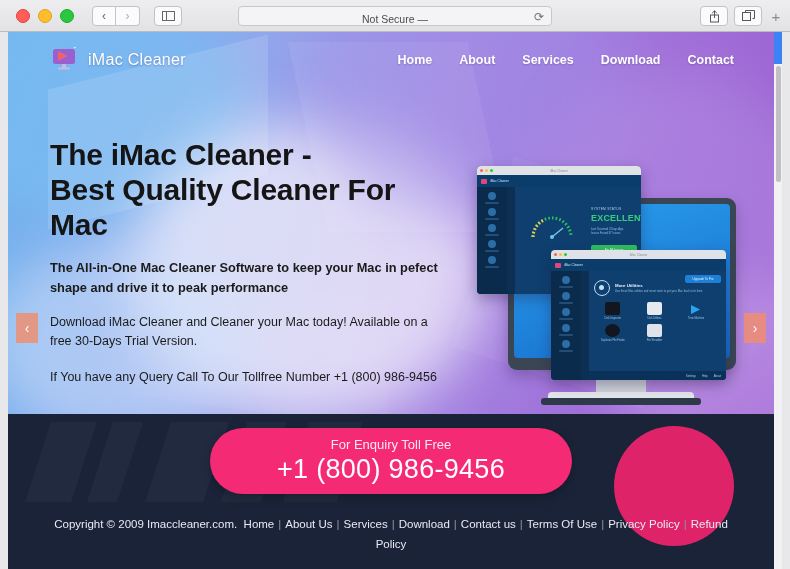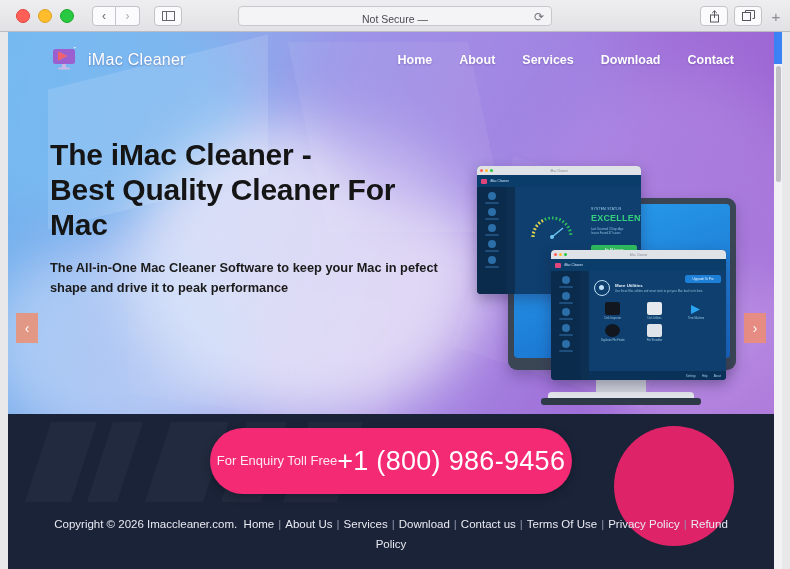--- a/index.html
+++ b/index.html
@@ -159,21 +159,21 @@
   .wm{position:absolute;background:rgba(255,255,255,.035);transform:skewX(-18deg);}
   .wm1{left:30px;top:8px;width:46px;height:80px;}
   .wm2{left:92px;top:8px;width:30px;height:80px;}
   .wm3{left:150px;top:8px;width:58px;height:80px;}
   .wm4{left:226px;top:8px;width:40px;height:80px;}
   .wm5{left:288px;top:8px;width:54px;height:80px;}
   .wm-circ{position:absolute;left:606px;top:12px;width:120px;height:120px;border-radius:50%;background:#f0246e;opacity:.92;}
 
   .cta{
     position:absolute;left:202px;top:14px;width:362px;height:66px;border-radius:36px;
-    background:#f52a74;display:flex;flex-direction:row;align-items:center;justify-content:center;
+    background:#f52a74;display:flex;flex-direction:column;align-items:center;justify-content:center;
     cursor:pointer;box-shadow:0 3px 10px rgba(0,0,0,.25);
   }
   .cta-top{font-size:13px;color:#ffe7f0;margin-bottom:2px;}
   .cta-num{font-size:27px;color:#fff;letter-spacing:.3px;}
 
   .foot-links{
     position:absolute;left:0;right:0;top:100px;text-align:center;
     font-size:11.5px;color:#e9eaf2;line-height:1.75;padding:0 34px;
   }
   .foot-links a{color:#e9eaf2;text-decoration:none;}
@@ -268,20 +268,22 @@
           </div>
         </div>
 
         <div class="hero-copy">
           <h1 class="h1">
             <span>The iMac Cleaner -</span><br>
             <span>Best Quality Cleaner For</span><br>
             <span>Mac</span>
           </h1>
           <p class="lead">The All-in-One Mac Cleaner Software to keep your Mac in pefect shape and drive it to peak performance</p>
+          <p class="p">Download iMac Cleaner and Cleaner your Mac today! Available on a free 30-Days Trial Version.</p>
+          <p class="p">If You have any Query Call To Our Tollfree Number +1 (800) 986-9456</p>
         </div>
 
         <div class="art">
           <div class="monitor-body">
             <div class="monitor-screen"></div>
           </div>
           <div class="stand-neck"></div>
           <div class="stand-base"></div>
           <div class="stand-foot"></div>
 
@@ -401,21 +403,21 @@
         <div class="wm wm4"></div>
         <div class="wm wm5"></div>
         <div class="wm-circ"></div>
 
         <div class="cta">
           <span class="cta-top">For Enquiry Toll Free</span>
           <span class="cta-num">+1 (800) 986-9456</span>
         </div>
 
         <div class="foot-links">
-          <span>Copyright © 2026 Imaccleaner.com.</span>&nbsp;
+          <span>Copyright © 2009 Imaccleaner.com.</span>&nbsp;
           <a href="#">Home</a><span class="sep">|</span><a href="#">About Us</a><span class="sep">|</span><a href="#">Services</a><span class="sep">|</span><a href="#">Download</a><span class="sep">|</span><a href="#">Contact us</a><span class="sep">|</span><a href="#">Terms Of Use</a><span class="sep">|</span><a href="#">Privacy Policy</a><span class="sep">|</span><a href="#">Refund Policy</a>
         </div>
       </div>
 
     </div>
 
     <div class="scrollbar">
       <div class="thumb"></div>
     </div>
   </div>

